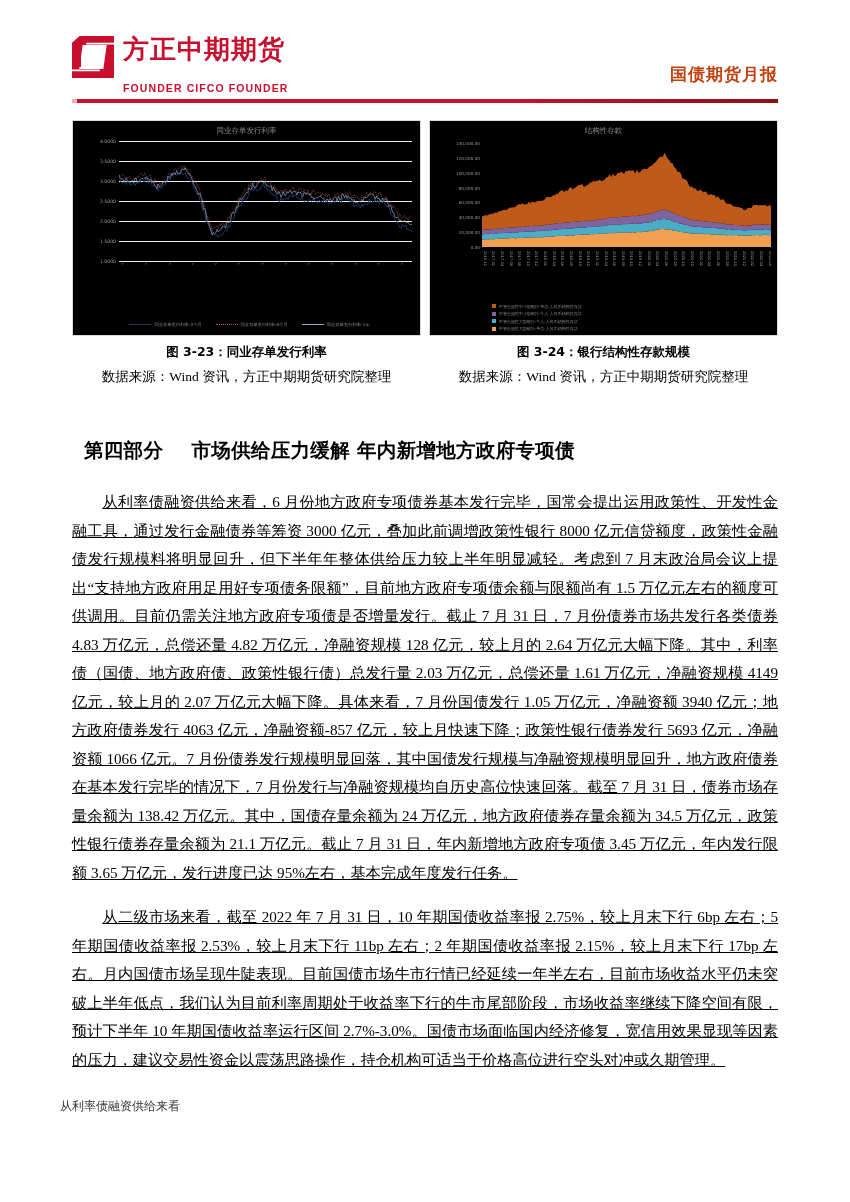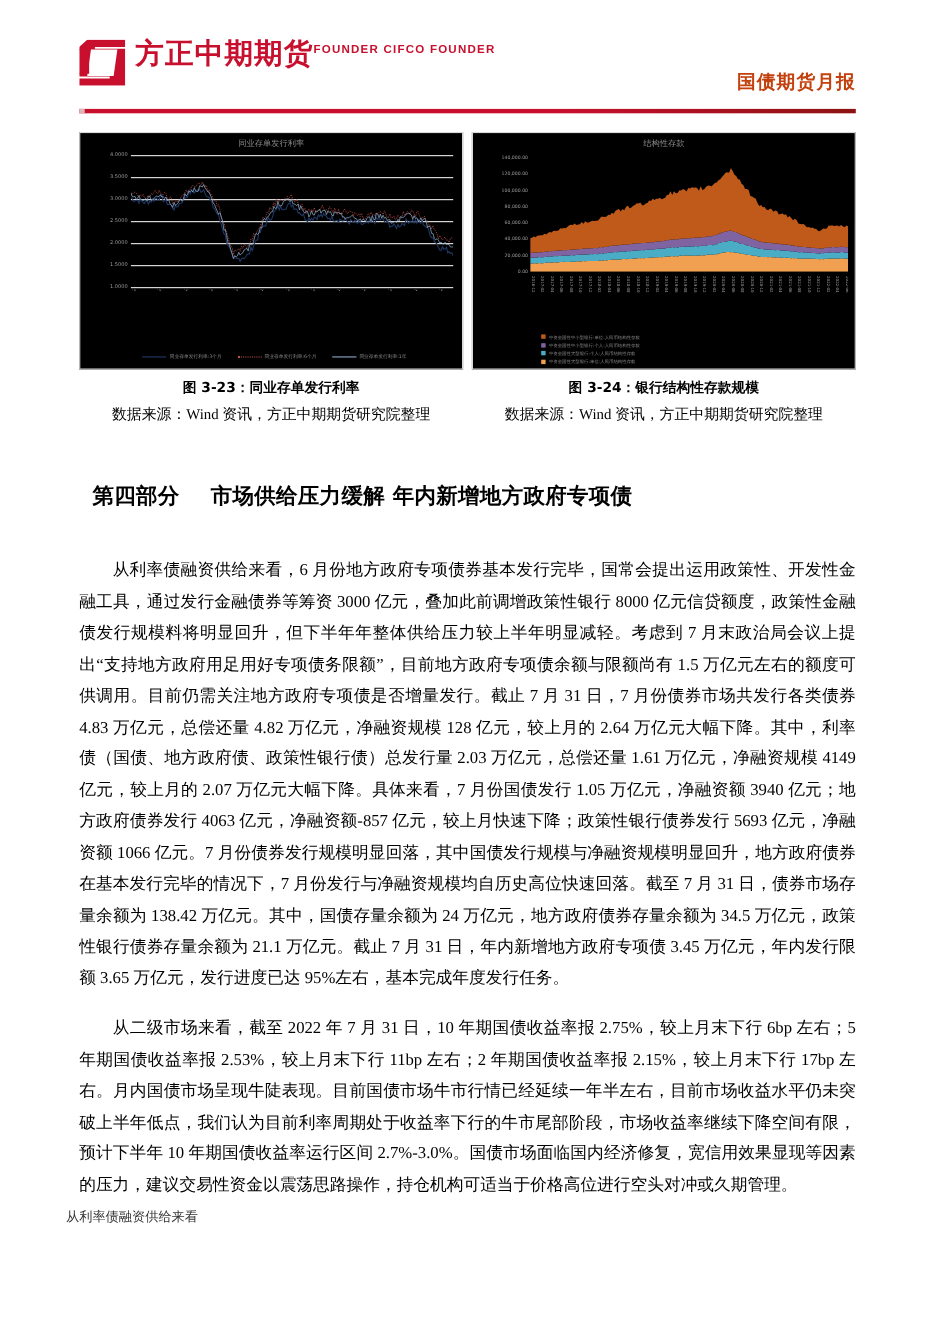--- a/index.html
+++ b/index.html
@@ -59,22 +59,23 @@
   .logo-mark .lm-tri {
     position: absolute;
     left: 0; top: 9px;
     width: 0; height: 0;
     border-left: 9px solid transparent;
     border-top: 11px solid #c8102e;
     border-bottom: 11px solid #c8102e;
   }
   .logo-text {
     display: flex;
-    flex-direction: row;
+    flex-direction: column;
     justify-content: center;
+    gap: 16px;
   }
   .logo-cn {
     font-family: "DejaVu Sans", "Liberation Sans", sans-serif;
     font-size: 26px;
     font-weight: bold;
     letter-spacing: 1px;
     color: #c8102e;
     line-height: 1.05;
   }
   .logo-en {
@@ -301,22 +302,23 @@
     left: 72px;
     top: 488px;
     width: 706px;
     font-family: "Liberation Serif", serif;
     font-size: 15.2px;
     line-height: 28.5px;
     text-align: justify;
     text-justify: inter-ideograph;
   }
   .body-text p {
-    margin: 17px 0 16px 0;
+    margin: 0 0 16px 0;
     text-indent: 2em;
+    text-decoration: underline;
   }
 
   
   .footer {
     position: absolute;
     left: 60px;
     top: 1098px;
     font-family: "DejaVu Sans", "Liberation Sans", sans-serif;
     font-size: 12px;
     color: #333;

